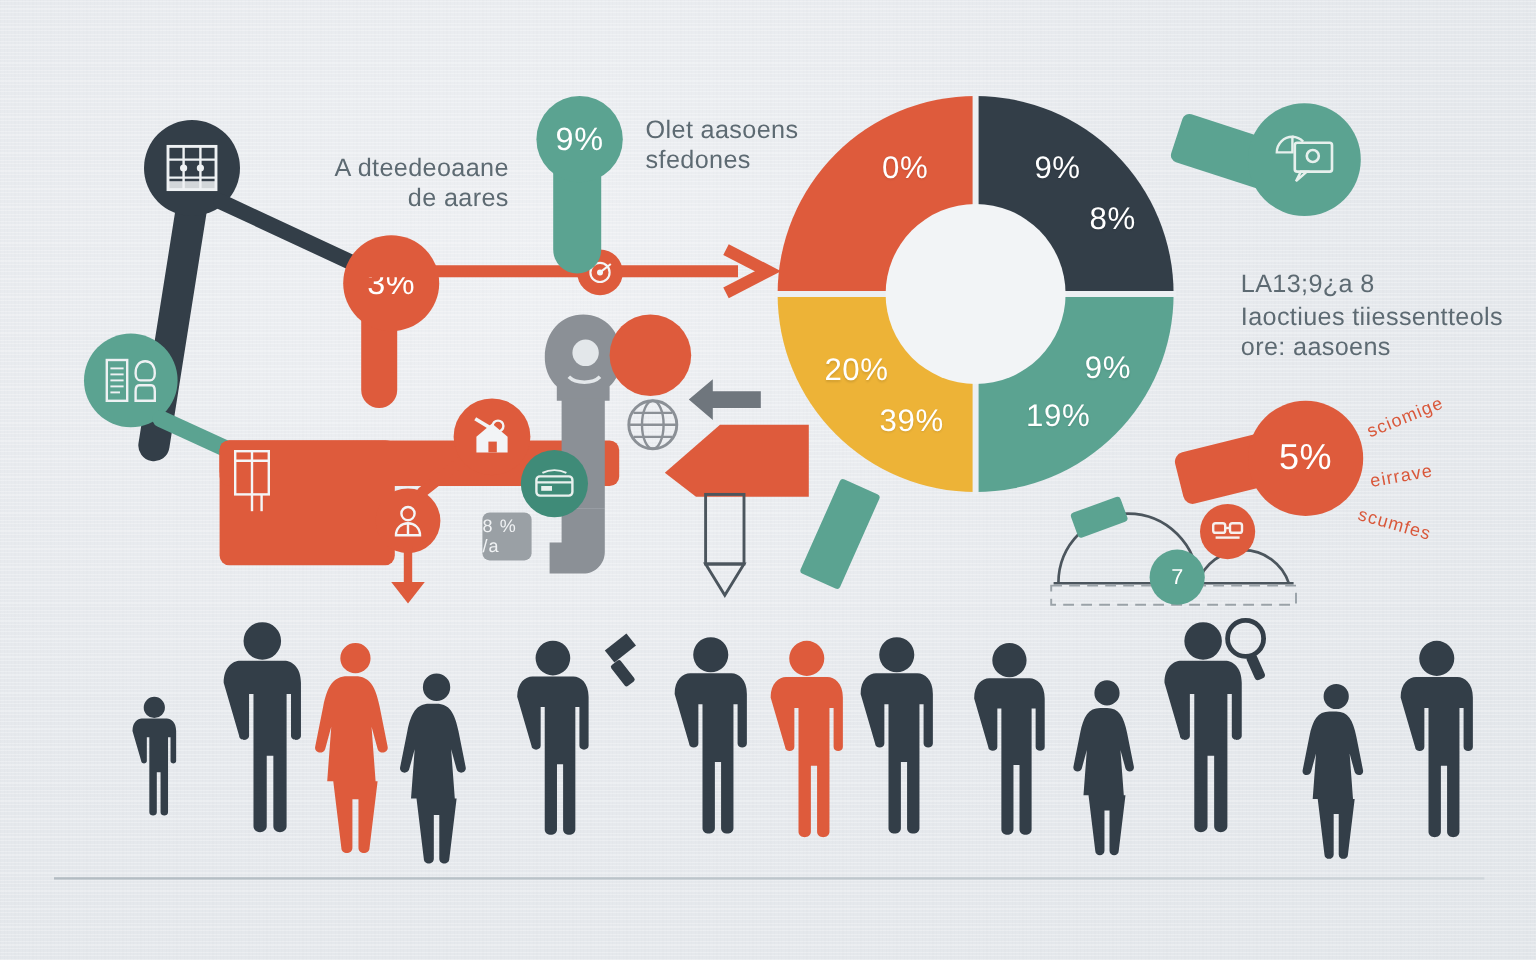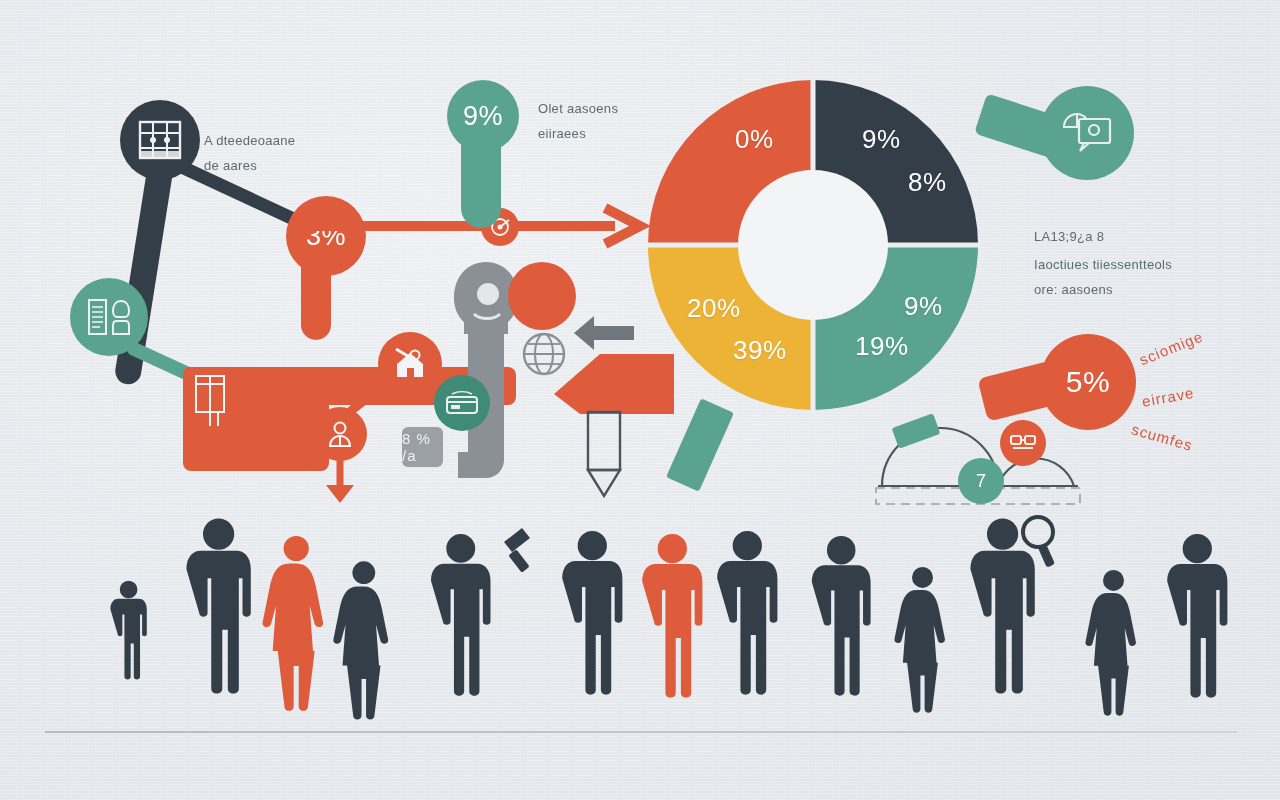--- a/index.html
+++ b/index.html
@@ -15,21 +15,21 @@
   }
   
   #stage:before{
     content:"";position:absolute;inset:0;pointer-events:none;
     background-image:
       repeating-linear-gradient(0deg, rgba(255,255,255,.35) 0 1px, rgba(0,0,0,0) 1px 3px),
       repeating-linear-gradient(90deg, rgba(0,0,0,.012) 0 1px, rgba(0,0,0,0) 1px 3px);
     opacity:.7;
   }
   .abs{position:absolute;}
-  .txt{color:#5d6a72;font-size:13px;line-height:25px;letter-spacing:.3px;}
+  .txt{color:#5d6a72;font-size:21px;line-height:25px;letter-spacing:.3px;}
   .pct-lg{color:#fff;font-size:27px;font-weight:400;letter-spacing:.5px;}
   .donut-lbl{position:absolute;color:#ffffff;font-size:26px;letter-spacing:.5px;
     text-shadow:0 1px 2px rgba(0,0,0,.12);}
   .pin{position:absolute;}
   .pin .head{position:absolute;border-radius:50%;display:flex;align-items:center;justify-content:center;}
   .pin .tail{position:absolute;border-radius:0 0 26px 26px;}
   .baseline{position:absolute;height:2px;background:linear-gradient(90deg,#aab4bb,#b9c2c8 60%,#ccd3d8);opacity:.85;}
   .fig{position:absolute;}
   svg{display:block;overflow:visible;}
   .rot-red{color:#d9573a;font-size:15px;letter-spacing:1px;white-space:nowrap;transform-origin:0 50%;}
@@ -52,21 +52,21 @@
         <circle cx="29" cy="20" r="3" fill="#eef1f3"></circle>
         <rect x="2" y="31" width="40" height="7" fill="#eef1f3" opacity=".85"></rect>
       </svg>
     </div>
   </div>
 
   <svg class="abs" style="left:180px;top:160px;" width="200" height="110">
     <line x1="4" y1="8" x2="150" y2="76" stroke="#333e48" stroke-width="13" stroke-linecap="round"></line>
   </svg>
 
-  <div class="abs txt" style="left:204px;top:128px;width:200px;">
+  <div class="abs txt" style="left:224px;top:128px;width:200px;text-align:right;">
     <div>A dteedeoaane</div>
     <div>de aares</div>
   </div>
 
   <div class="pin" style="left:286px;top:196px;">
     <div class="tail" style="left:15px;top:44px;width:30px;height:100px;background:#de5b3c;border-radius:0 0 15px 15px;"></div>
     <div class="head" style="left:0;top:0;width:80px;height:80px;background:#de5b3c;">
       <span class="pct-lg">3%</span>
     </div>
   </div>
@@ -181,21 +181,21 @@
   </div>
 
   <div class="pin" style="left:447px;top:80px;">
     <div class="tail" style="left:14px;top:48px;width:40px;height:100px;background:#5ba391;border-radius:0 0 20px 20px;"></div>
     <div class="head" style="left:0;top:0;width:72px;height:72px;background:#5ba391;">
       <span class="pct-lg">9%</span>
     </div>
   </div>
   <div class="abs txt" style="left:538px;top:96px;width:180px;">
     <div>Olet aasoens</div>
-    <div>eiiraees</div>
+    <div>sfedones</div>
   </div>
 
   <svg class="abs" style="left:660px;top:398px;" width="90" height="100">
     <rect x="22" y="4" width="36" height="86" rx="3" fill="#5ba391" transform="rotate(24 40 47)"></rect>
   </svg>
 
   <svg class="abs" style="left:638px;top:70px;" width="350" height="350">
 
     <path d="M175 175 L175 10 A165 165 0 0 0 10 175 Z" fill="#de5b3c"></path>
 

